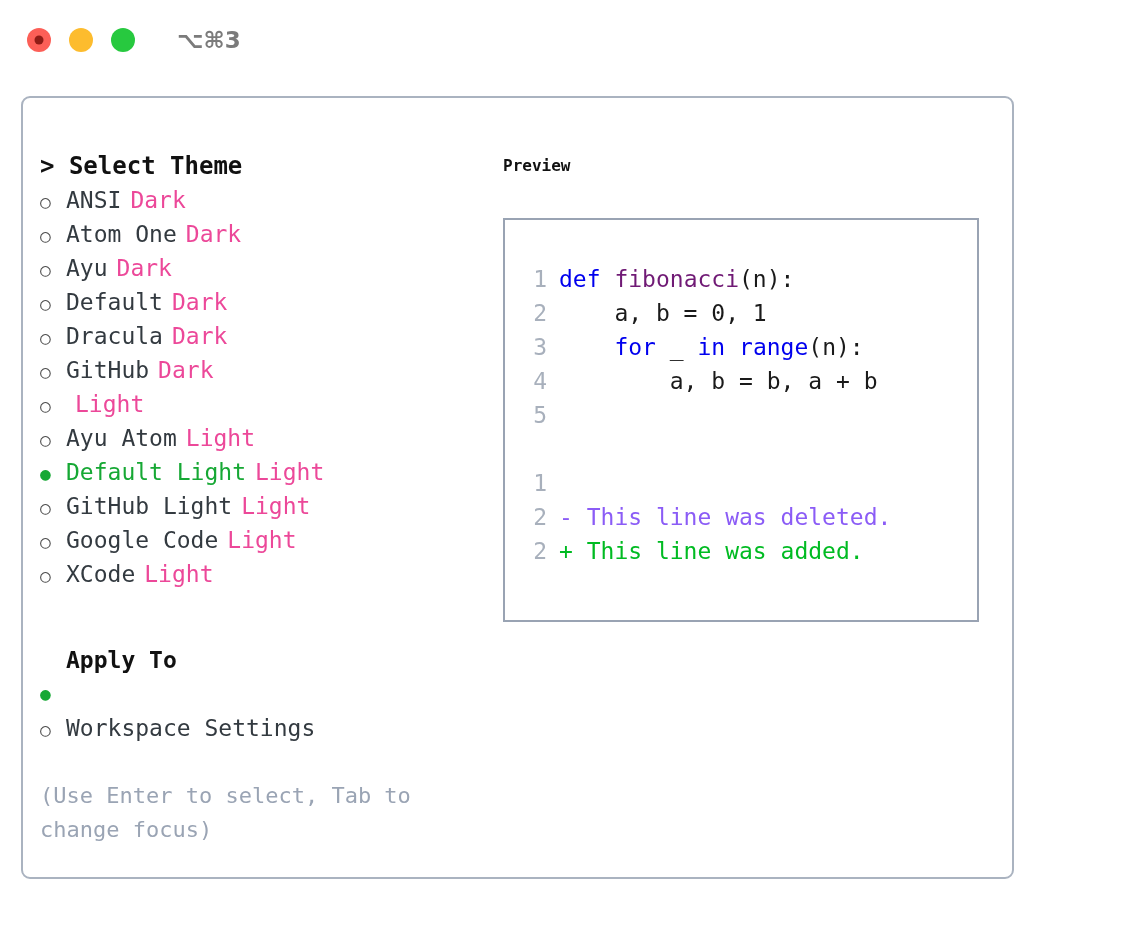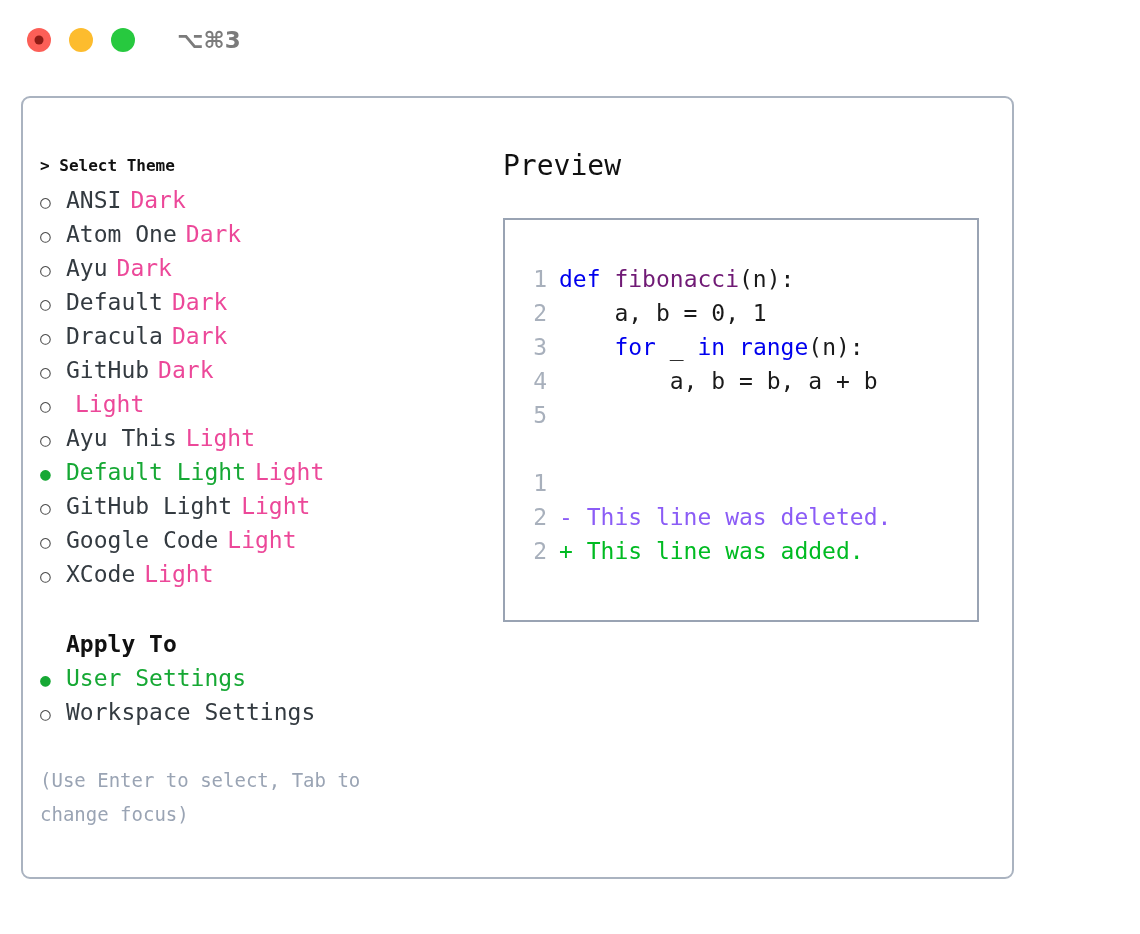--- a/index.html
+++ b/index.html
@@ -93,21 +93,21 @@
 
   
   #left-col {
     width: 466px;
     padding: 51px 0 0 17px;
     box-sizing: border-box;
     flex: none;
   }
 
   .section-title {
-    font-size: 16px;
+    font-size: 24px;
     font-weight: bold;
     color: #111111;
     line-height: 34px;
     white-space: pre;
   }
   .section-title .caret { color: #111111; }
 
   .theme-list, .apply-list {
     list-style: none;
     margin: 0;
@@ -140,44 +140,45 @@
 
   .apply-heading {
     display: flex;
     align-items: center;
     line-height: 34px;
     height: 34px;
     font-size: 23px;
     font-weight: bold;
     color: #111111;
     white-space: pre;
+    margin-top: 16px;
   }
   .apply-heading .marker { visibility: hidden; }
 
   .spacer-gap { height: 36px; }
   .spacer-gap-small { height: 34px; }
 
   #hint {
     margin-top: 0;
     width: 400px;
-    font-size: 19px;
+    font-size: 22px;
     line-height: 34px;
     color: #9aa4b4;
     white-space: pre-wrap;
   }
 
   
   #right-col {
     flex: 1;
     padding: 51px 0 0 14px;
     box-sizing: border-box;
   }
   #preview-title {
-    font-size: 28px;
-    font-weight: normal;
+    font-size: 16px;
+    font-weight: bold;
     color: #111111;
     line-height: 34px;
     white-space: pre;
   }
   #preview-box {
     margin-top: 35px;
     width: 476px;
     height: 404px;
     border: 2px solid #99a3b3;
     box-sizing: border-box;
@@ -232,33 +233,33 @@
         <div class="section-title"><span class="caret">&gt;</span> <span>Select Theme</span></div>
 
         <ul class="theme-list">
             <li class="opt-row"><span class="marker">○</span><span class="opt-name">ANSI</span><span class="opt-mode">Dark</span></li>
             <li class="opt-row"><span class="marker">○</span><span class="opt-name">Atom One</span><span class="opt-mode">Dark</span></li>
             <li class="opt-row"><span class="marker">○</span><span class="opt-name">Ayu</span><span class="opt-mode">Dark</span></li>
             <li class="opt-row"><span class="marker">○</span><span class="opt-name">Default</span><span class="opt-mode">Dark</span></li>
             <li class="opt-row"><span class="marker">○</span><span class="opt-name">Dracula</span><span class="opt-mode">Dark</span></li>
             <li class="opt-row"><span class="marker">○</span><span class="opt-name">GitHub</span><span class="opt-mode">Dark</span></li>
             <li class="opt-row"><span class="marker">○</span><span class="opt-mode">Light</span></li>
-            <li class="opt-row"><span class="marker">○</span><span class="opt-name">Ayu This</span><span class="opt-mode">Light</span></li>
+            <li class="opt-row"><span class="marker">○</span><span class="opt-name">Ayu Atom</span><span class="opt-mode">Light</span></li>
             <li class="opt-row selected"><span class="marker">●</span><span class="opt-name">Default Light</span><span class="opt-mode">Light</span></li>
             <li class="opt-row"><span class="marker">○</span><span class="opt-name">GitHub Light</span><span class="opt-mode">Light</span></li>
             <li class="opt-row"><span class="marker">○</span><span class="opt-name">Google Code</span><span class="opt-mode">Light</span></li>
             <li class="opt-row"><span class="marker">○</span><span class="opt-name">XCode</span><span class="opt-mode">Light</span></li>
           </ul>
 
         <div class="spacer-gap"></div>
 
         <div class="apply-heading"><span class="marker">○</span><span>Apply To</span></div>
 
         <ul class="apply-list">
-            <li class="opt-row selected"><span class="marker">●</span><span class="opt-name">User Settings</span></li>
+            <li class="opt-row selected"><span class="marker">●</span></li>
             <li class="opt-row"><span class="marker">○</span><span class="opt-name">Workspace Settings</span></li>
           </ul>
 
         <div class="spacer-gap-small"></div>
 
         <div id="hint">(Use Enter to select, Tab to change focus)</div>
       </div>
 
       <div id="right-col">
         <div id="preview-title">Preview</div>

